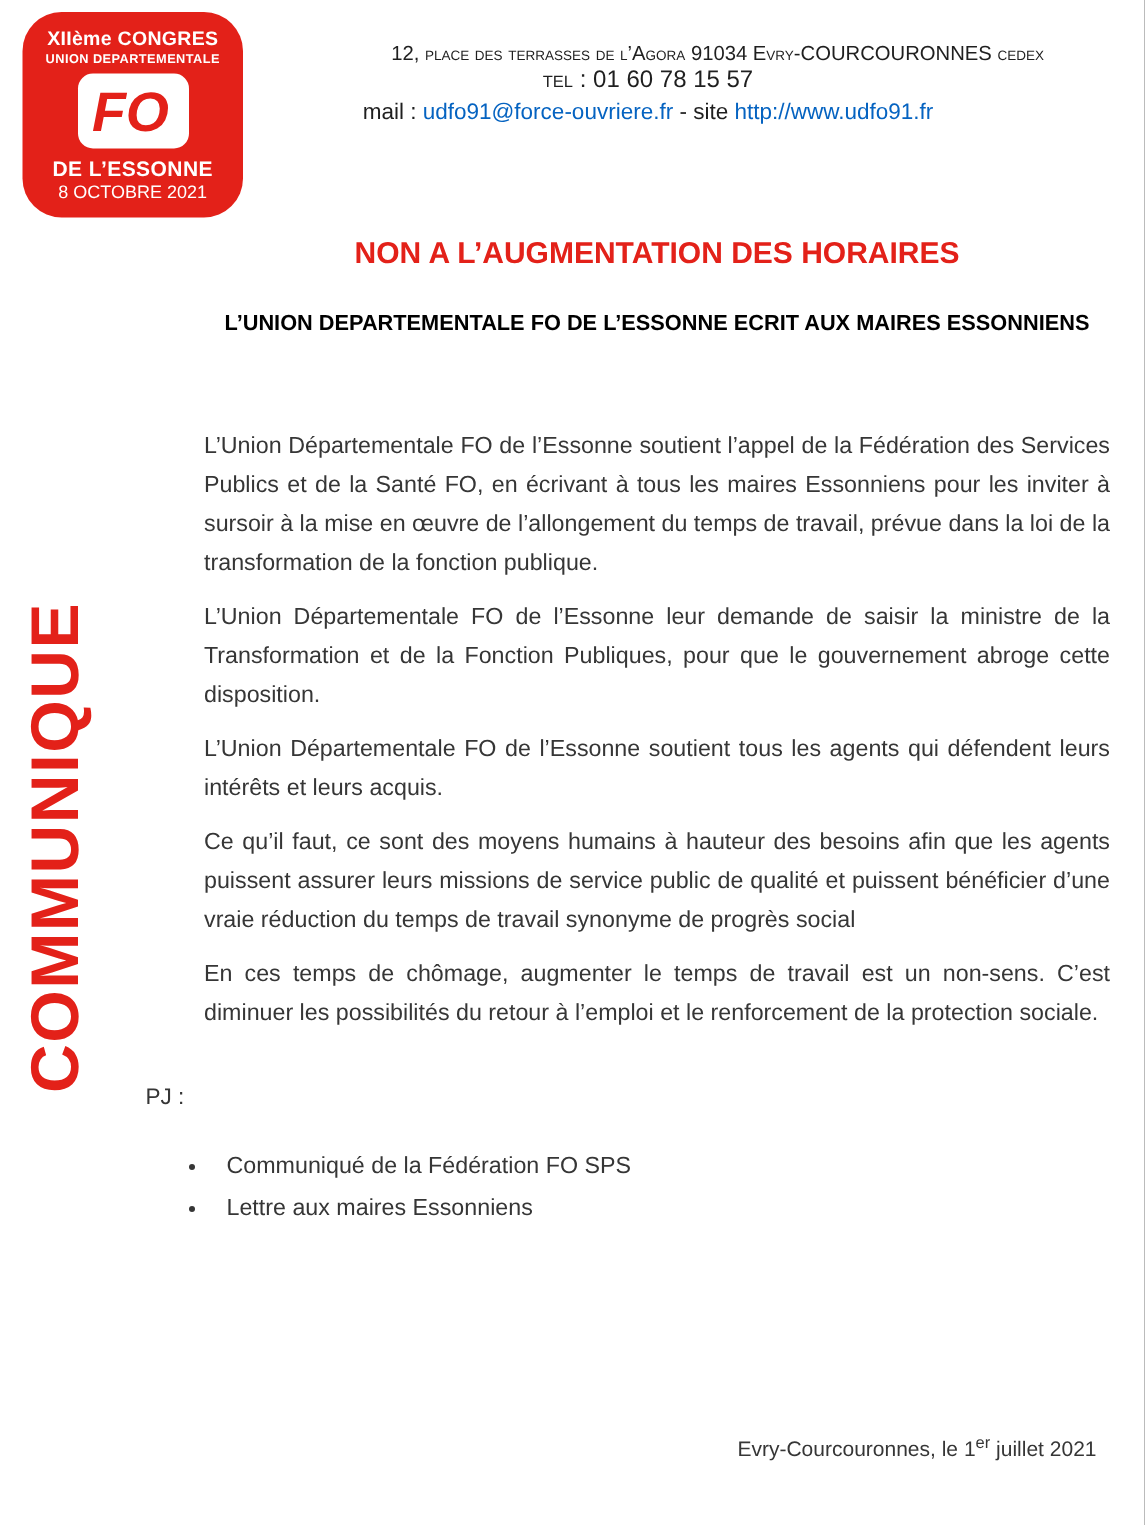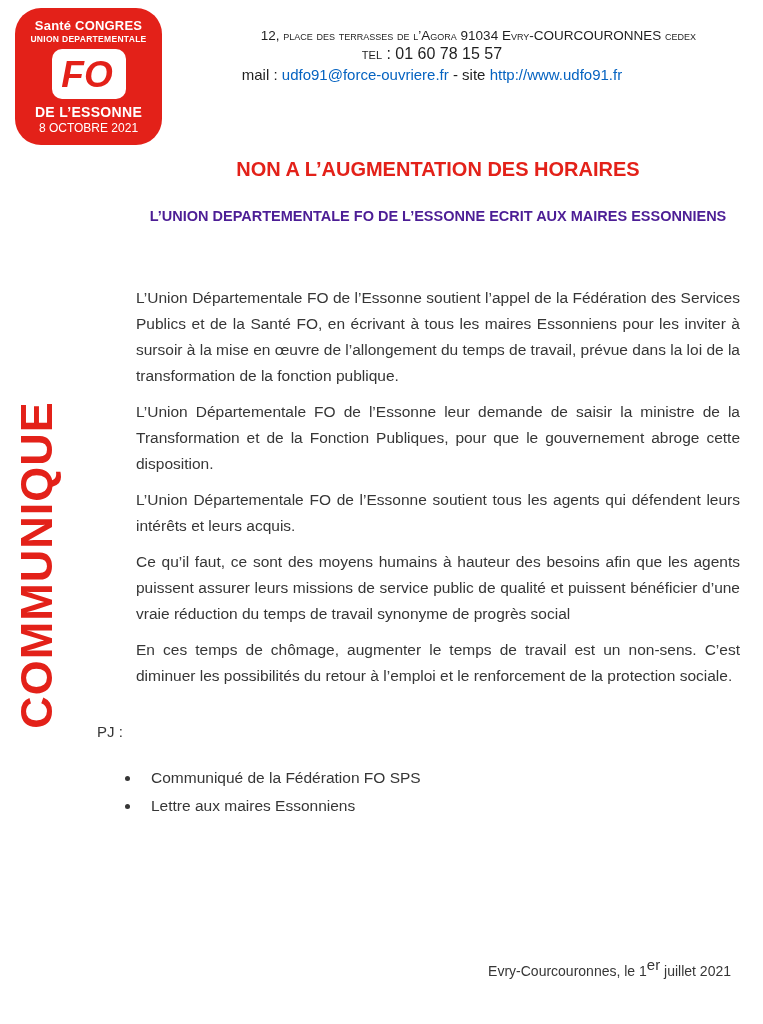--- a/index.html
+++ b/index.html
@@ -96,21 +96,21 @@
   }
   .title {
     text-align: center;
     color: #e32119;
     font-weight: bold;
     font-size: 20px;
     line-height: 22px;
   }
   .subtitle {
     text-align: center;
-    color: #4c1d95;
+    color: #000000;
     font-weight: bold;
     font-size: 14.5px;
     line-height: 18px;
     margin-top: 27px;
   }
   .body-text { margin-top: 60px; }
   .body-text p {
     font-size: 15.5px;
     line-height: 26px;
     color: #363636;
@@ -129,29 +129,29 @@
   }
 
   
   .footer {
     position: absolute;
     right: 32px;
     top: 956px;
     font-size: 14px;
     color: #363636;
   }
-  .footer sup { font-size: 15px; }
+  .footer sup { font-size: 11px; }
 </style>
 </head>
 <body>
 
 <div class="page">
 
   <div class="logo">
-    <div class="congress">Santé CONGRES</div>
+    <div class="congress">XIIème CONGRES</div>
     <div class="org">UNION DEPARTEMENTALE</div>
     <div class="fo-box">
       <span>FO</span>
     </div>
     <div class="region">DE L’ESSONNE</div>
     <div class="date">8 OCTOBRE 2021</div>
   </div>
 
   <div class="letterhead">
     <div class="address">12, place des terrasses de l’Agora 91034 Evry-COURCOURONNES cedex</div>

